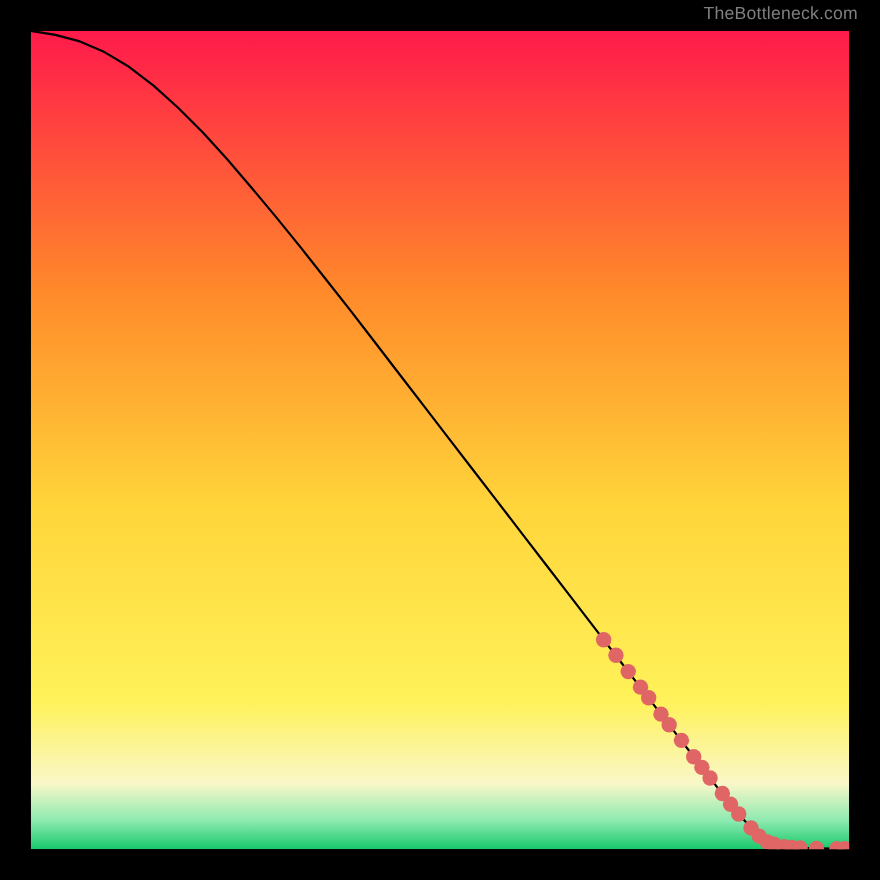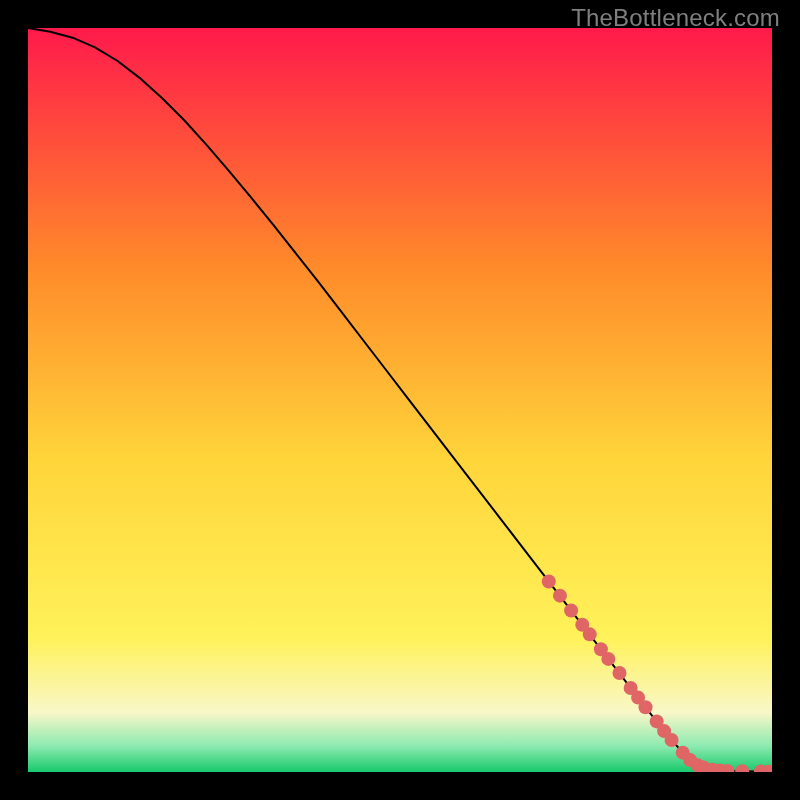--- a/index.html
+++ b/index.html
@@ -15,21 +15,21 @@
     position: relative;
     width: 800px;
     height: 800px;
     background: #000;
   }
   .attribution {
     position: absolute;
     top: 4px;
     right: 20px;
     color: #7f7f7f;
-    font-size: 24px;
+    font-size: 16px;
     font-weight: 400;
     letter-spacing: 0.2px;
   }
   .plot {
     position: absolute;
     left: 28px;
     top: 28px;
     width: 744px;
     height: 744px;
   }

